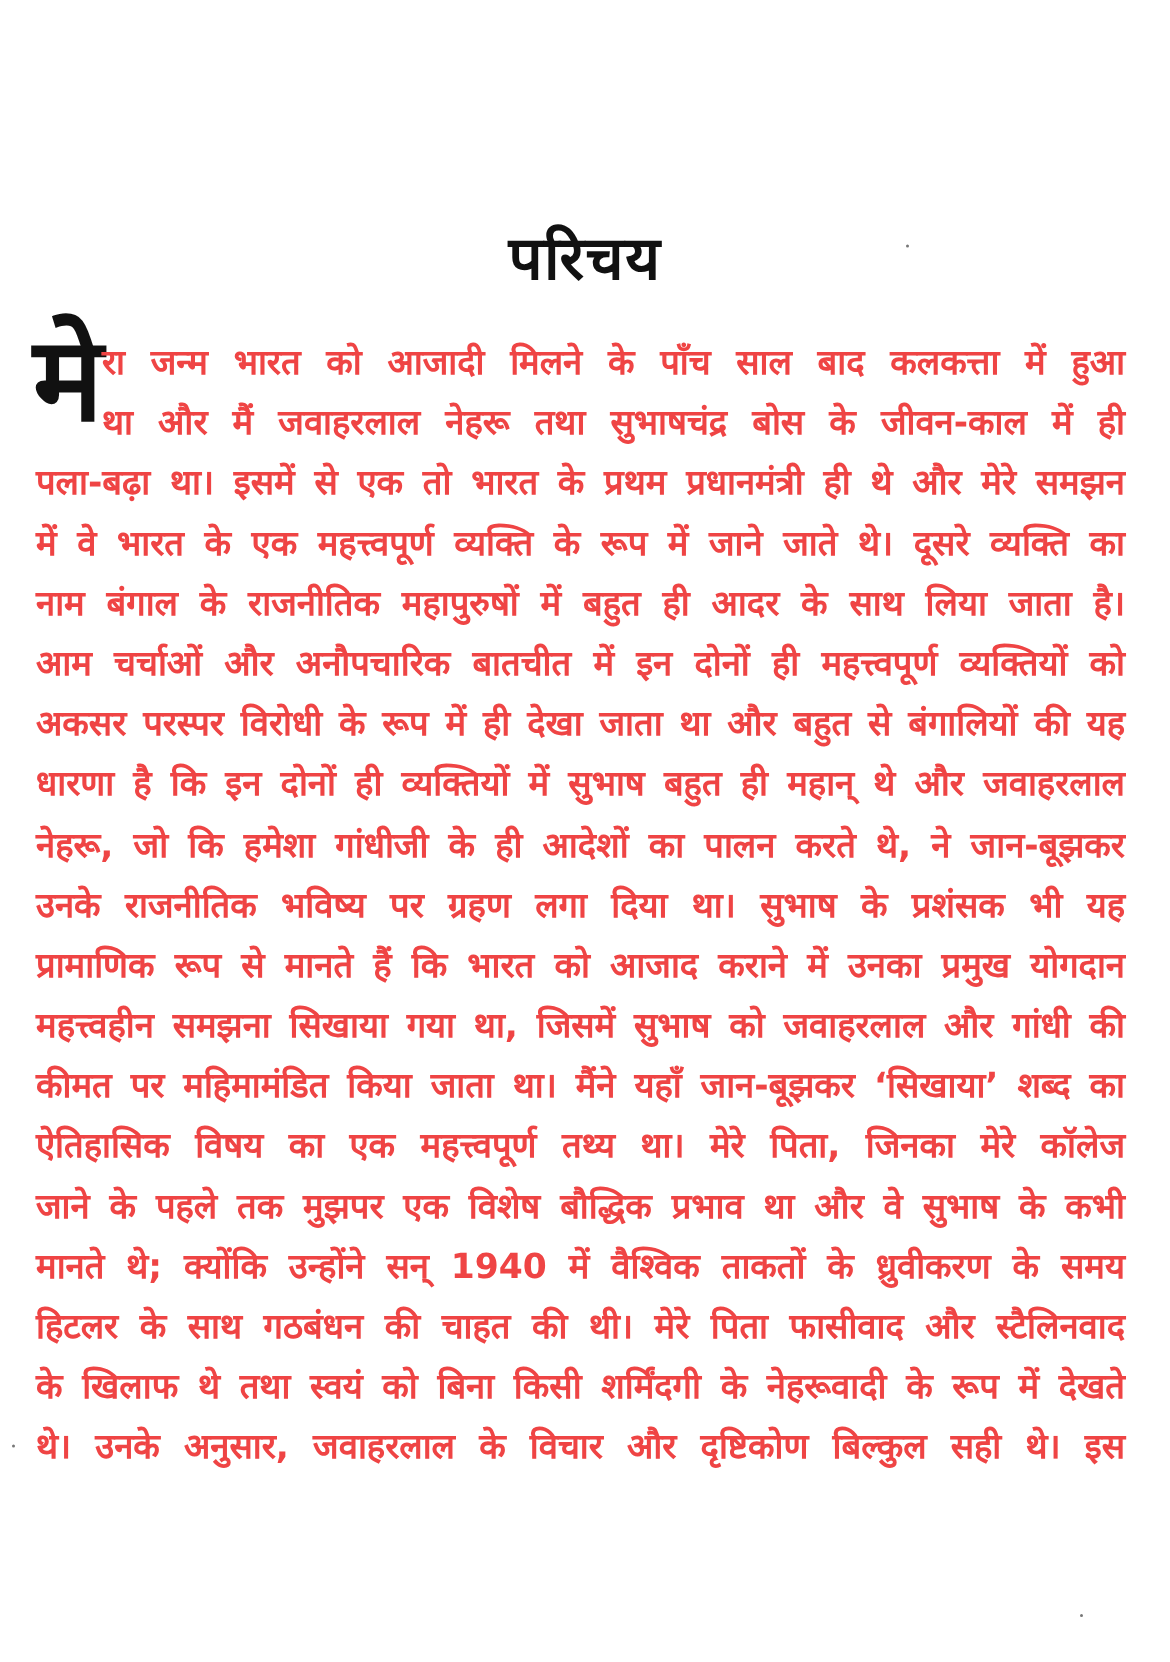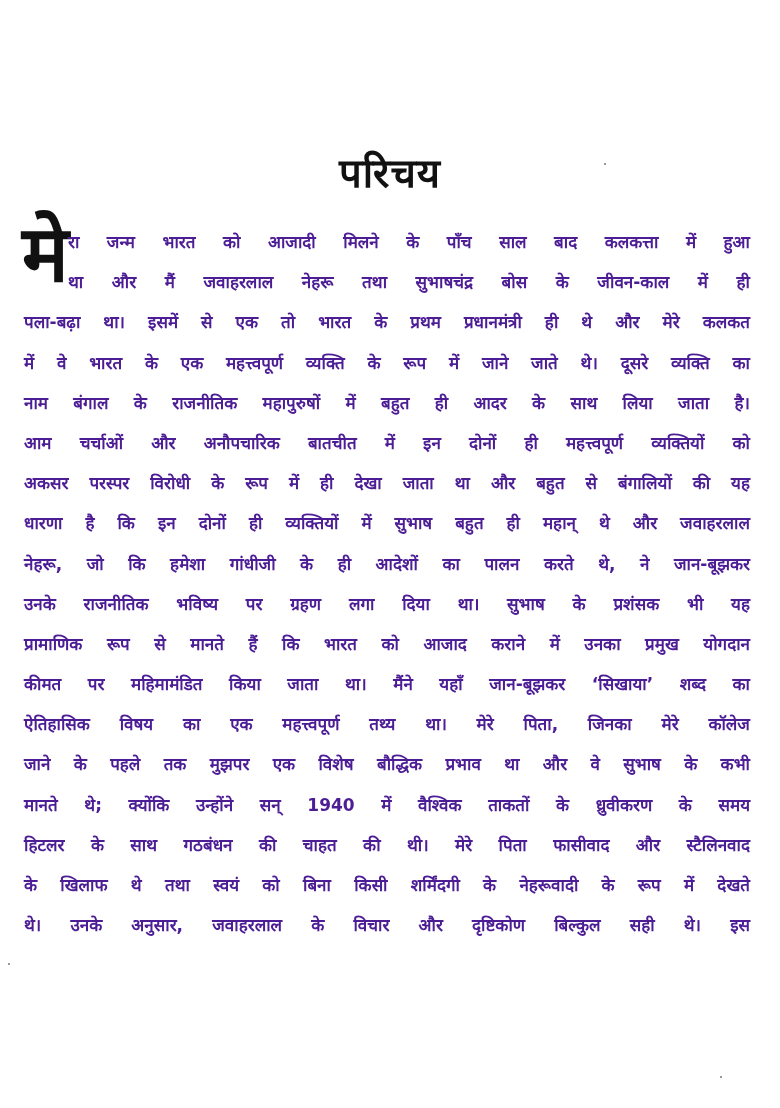--- a/index.html
+++ b/index.html
@@ -38,26 +38,26 @@
     .body-text {
       position: absolute;
       left: 24px;
       top: 222px;
       width: 726px;
     }
     .line {
       display: block;
       height: 40.2px;
       line-height: 40.2px;
-      font-size: 17px;
+      font-size: 23px;
       font-weight: bold;
       white-space: nowrap;
       text-align: justify;
       text-align-last: justify;
-      color: #4c1d95;
+      color: #ef4444;
     }
     .line.first, .line.second {
       margin-left: 44px;
     }
     .dropcap {
       position: absolute;
       left: 22px;
       top: 212px;
       font-size: 78px;
       line-height: 84px;
@@ -78,29 +78,30 @@
 
 <div class="page">
 
   <h1 class="title">परिचय</h1>
 
   <span class="dropcap">मे</span>
 
   <div class="body-text">
     <span class="line first">रा जन्म भारत को आजादी मिलने के पाँच साल बाद कलकत्ता में हुआ</span>
     <span class="line second">था और मैं जवाहरलाल नेहरू तथा सुभाषचंद्र बोस के जीवन-काल में ही</span>
-    <span class="line">पला-बढ़ा था। इसमें से एक तो भारत के प्रथम प्रधानमंत्री ही थे और मेरे कलकत</span>
+    <span class="line">पला-बढ़ा था। इसमें से एक तो भारत के प्रथम प्रधानमंत्री ही थे और मेरे समझन</span>
     <span class="line">में वे भारत के एक महत्त्वपूर्ण व्यक्ति के रूप में जाने जाते थे। दूसरे व्यक्ति का</span>
     <span class="line">नाम बंगाल के राजनीतिक महापुरुषों में बहुत ही आदर के साथ लिया जाता है।</span>
     <span class="line">आम चर्चाओं और अनौपचारिक बातचीत में इन दोनों ही महत्त्वपूर्ण व्यक्तियों को</span>
     <span class="line">अकसर परस्पर विरोधी के रूप में ही देखा जाता था और बहुत से बंगालियों की यह</span>
     <span class="line">धारणा है कि इन दोनों ही व्यक्तियों में सुभाष बहुत ही महान् थे और जवाहरलाल</span>
     <span class="line">नेहरू, जो कि हमेशा गांधीजी के ही आदेशों का पालन करते थे, ने जान-बूझकर</span>
     <span class="line">उनके राजनीतिक भविष्य पर ग्रहण लगा दिया था। सुभाष के प्रशंसक भी यह</span>
     <span class="line">प्रामाणिक रूप से मानते हैं कि भारत को आजाद कराने में उनका प्रमुख योगदान</span>
+    <span class="line">महत्त्वहीन समझना सिखाया गया था, जिसमें सुभाष को जवाहरलाल और गांधी की</span>
     <span class="line">कीमत पर महिमामंडित किया जाता था। मैंने यहाँ जान-बूझकर ‘सिखाया’ शब्द का</span>
     <span class="line">ऐतिहासिक विषय का एक महत्त्वपूर्ण तथ्य था। मेरे पिता, जिनका मेरे कॉलेज</span>
     <span class="line">जाने के पहले तक मुझपर एक विशेष बौद्धिक प्रभाव था और वे सुभाष के कभी</span>
     <span class="line">मानते थे; क्योंकि उन्होंने सन् 1940 में वैश्विक ताकतों के ध्रुवीकरण के समय</span>
     <span class="line">हिटलर के साथ गठबंधन की चाहत की थी। मेरे पिता फासीवाद और स्टैलिनवाद</span>
     <span class="line">के खिलाफ थे तथा स्वयं को बिना किसी शर्मिंदगी के नेहरूवादी के रूप में देखते</span>
     <span class="line">थे। उनके अनुसार, जवाहरलाल के विचार और दृष्टिकोण बिल्कुल सही थे। इस</span>
   </div>
 
   <span class="speck" style="left:8px; top:963px;"></span>

